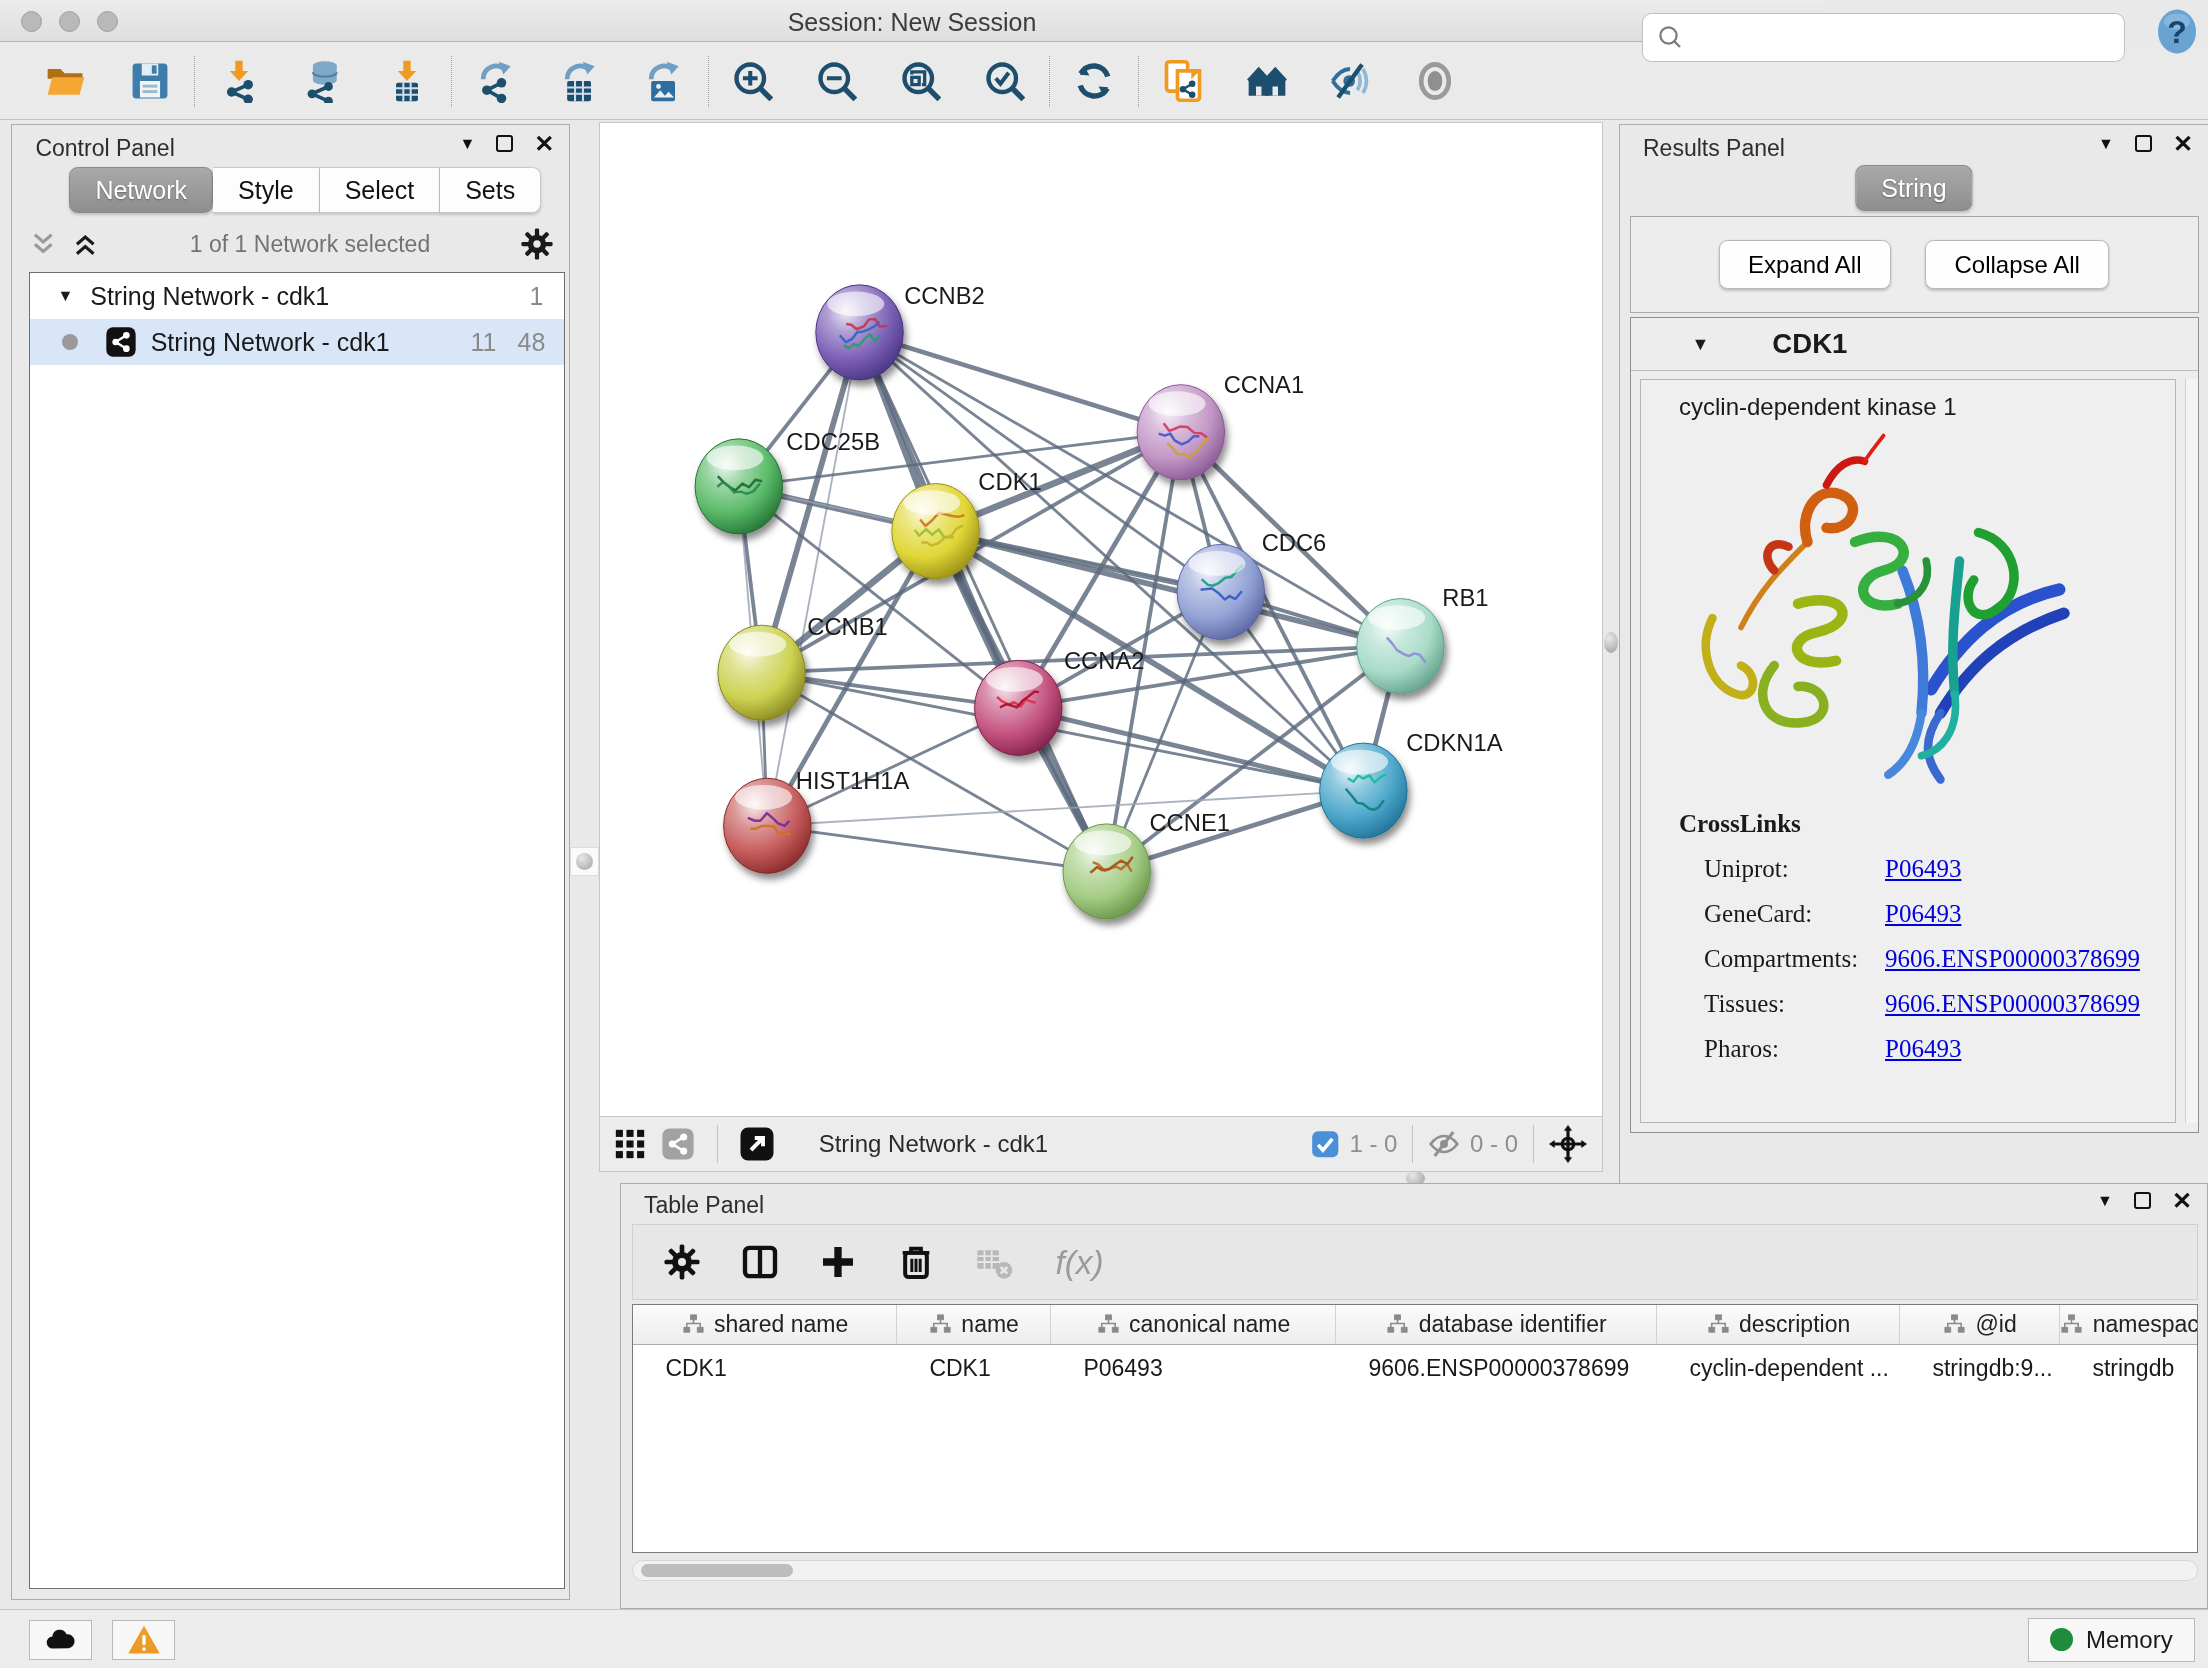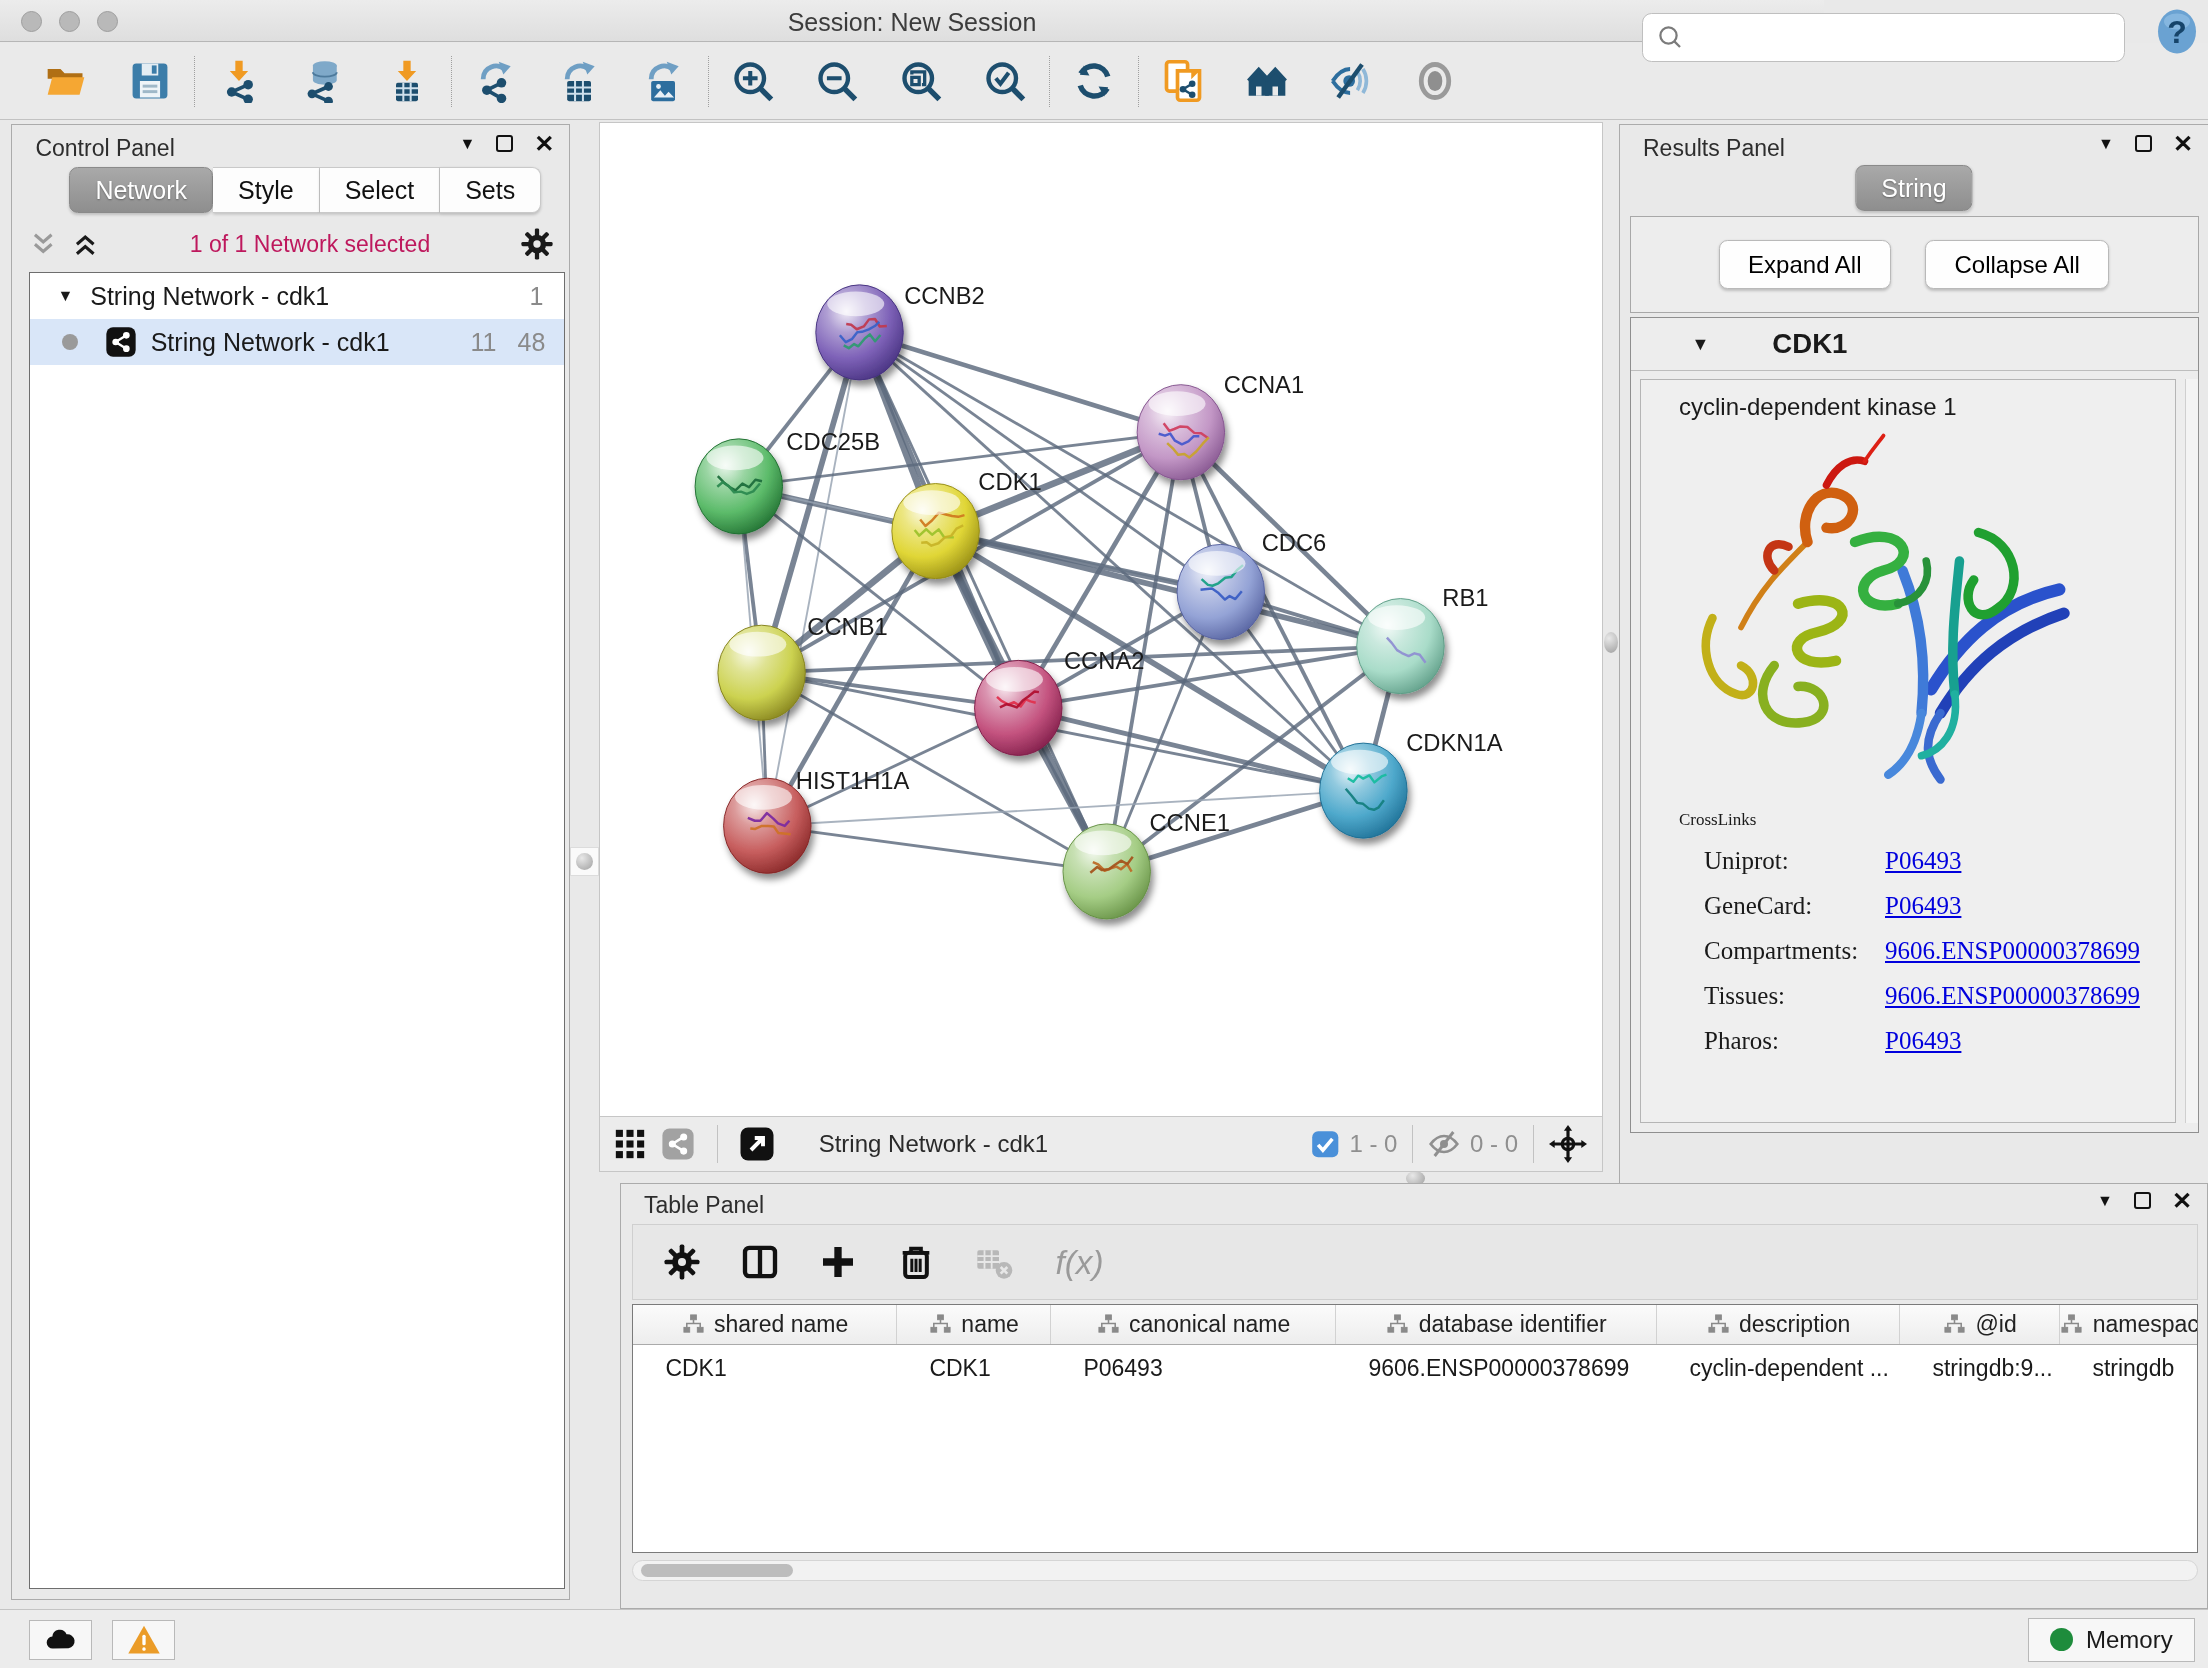--- a/index.html
+++ b/index.html
@@ -41,21 +41,21 @@
   .tab.active { background:linear-gradient(#a9a9a9,#8e8e8e); color:#fff; border-color:#8a8a8a;
     border-radius:8.6px; text-shadow:0 1px 1.9px rgba(0,0,0,.35); }
 
   
   #control-panel { position:absolute; left:11.4px; top:124px; width:559px; height:1476px;
     background:#e9e9e9; border:1px solid #ababab; }
   #cp-header { position:absolute; left:23px; top:9.5px; }
   #cp-tabs { position:absolute; left:57px; top:42px; }
   #cp-netbar { position:absolute; left:17px; top:97px; width:525px; height:44px;
     display:flex; align-items:center; }
-  #cp-status { font-size:23px; color:#be185d; flex:1; text-align:center; }
+  #cp-status { font-size:23px; color:#737373; flex:1; text-align:center; }
   #cp-list { position:absolute; left:17px; top:147px; width:536px; height:1317px;
     background:#fff; border:1px solid #6e6e6e; }
   .tree-row { position:relative; height:46px; display:flex; align-items:center; font-size:25px; }
   .tree-row.selected { background:#d9e6f8; }
   .tree-count { color:#8a8a8a; font-size:25px; }
 
   
   #canvas { position:absolute; left:599px; top:122px; width:1004px; height:995px;
     background:#fff; border:1px solid #c6c6c6; }
   #network-toolbar { position:absolute; left:599px; top:1117px; width:1004px; height:55px;
@@ -82,21 +82,21 @@
     padding:9.5px 28.5px; box-shadow:0 1.9px 2.9px rgba(0,0,0,.2); }
   #rp-main { position:absolute; left:9.5px; top:192px; width:569px; height:816px;
     background:#ededed; border:1px solid #8f8f8f; }
   #rp-gene-row { height:53px; border-bottom:1px solid #bdbdbd; display:flex; align-items:center; }
   #rp-gene { font-size:27.6px; font-weight:bold; margin-left:63px; }
   #rp-inner { position:absolute; left:9.5px; top:61px; width:536px; height:744px;
     background:#efefef; border:1px solid #b5b5b5; }
   #rp-desc { font-size:24px; margin:13.3px 0 0 38px; }
   #rp-scrolltrack { position:absolute; right:0; top:61px; width:12.4px; height:744px; background:#f4f4f4; border-left:1px solid #cfcfcf; }
   #crosslinks { position:absolute; left:38px; top:430px; font-family:"Liberation Serif", serif; }
-  #cl-heading { font-size:17px; font-weight:normal; }
+  #cl-heading { font-size:25px; font-weight:bold; }
   .cl-row { display:flex; margin-top:17px; }
   .cl-label { width:181px; font-size:25px; margin-left:25px; }
   .cl-value { font-size:25px; color:#0000dd; text-decoration:underline; }
 
   
   #table-panel { position:absolute; left:620px; top:1183px; width:1588px; height:426px;
     background:#e9e9e9; border:1px solid #ababab; }
   #tp-header { position:absolute; left:23px; top:7.6px; }
   #tp-toolbar { position:absolute; left:11.4px; top:40px; width:1566px; height:76px;
     background:#e7e7e7; border:1px solid #cfcfcf; display:flex; align-items:center; gap:38px; padding-left:28.5px; }

